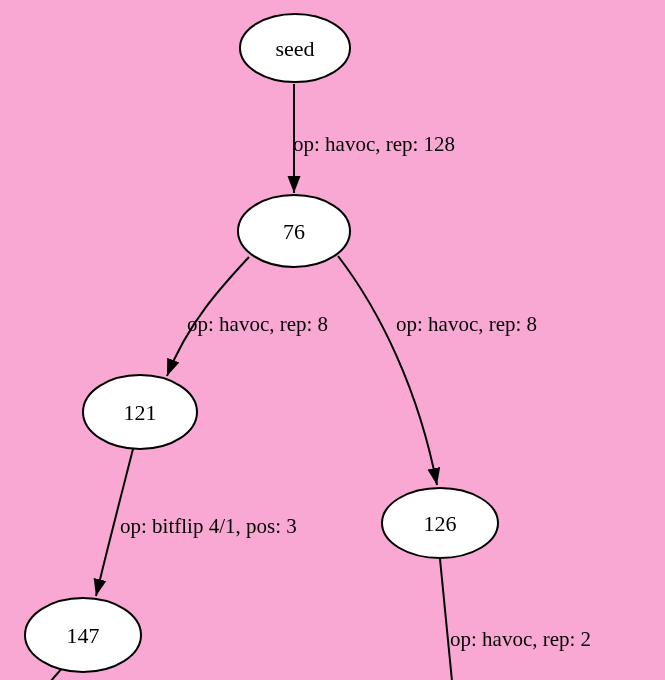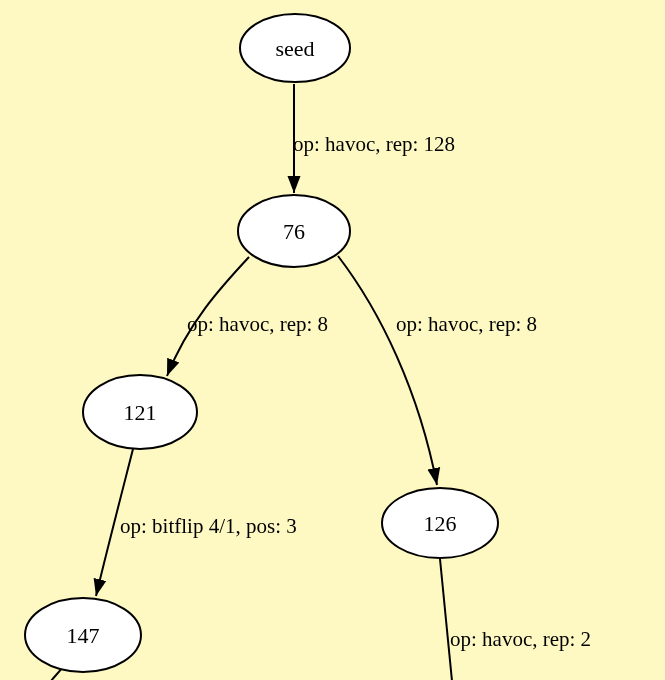--- a/index.html
+++ b/index.html
@@ -4,21 +4,21 @@
 <style>
   html, body {
     margin: 0;
     padding: 0;
     background: #ffffff;
   }
   .canvas {
     position: relative;
     width: 665px;
     height: 680px;
-    background: #fef9c3;
+    background: #f9a8d4;
     overflow: hidden;
   }
   svg text {
     font-family: "Liberation Serif", "DejaVu Serif", serif;
     fill: #000000;
   }
   .edge-label { font-size: 21px; }
   .node-label { font-size: 22px; text-anchor: middle; }
   .edge {
     fill: none;

